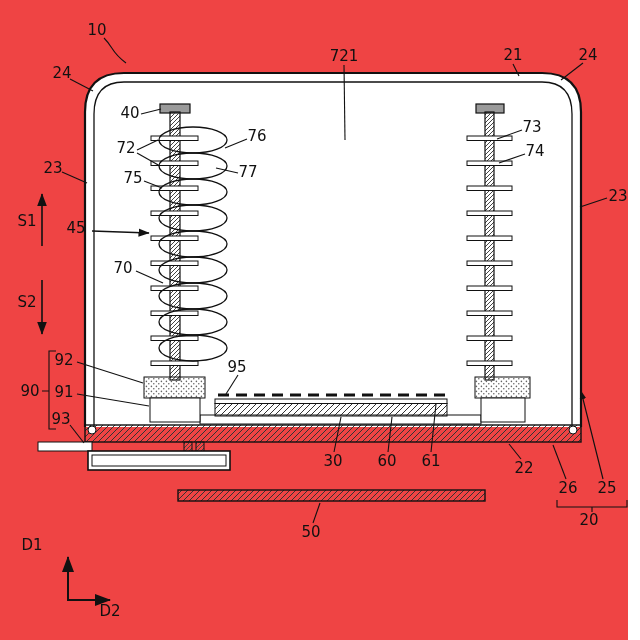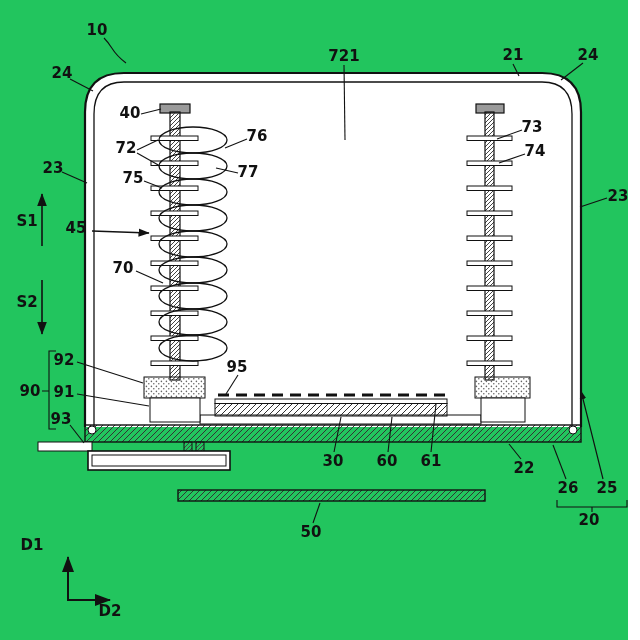--- a/index.html
+++ b/index.html
@@ -1,16 +1,16 @@
 <!DOCTYPE html>
 <html><head>
 <meta charset="utf-8">
 <style>
   html,body{margin:0;padding:0;background:#ffffff;}
-  .stage{width:628px;height:640px;position:relative;background:#22c55e;overflow:hidden;font-weight:bold;}
+  .stage{width:628px;height:640px;position:relative;background:#ef4444;overflow:hidden;}
   svg{display:block;}
   text{font-family:"DejaVu Sans","Liberation Sans",sans-serif;font-size:15px;fill:#111;}
 </style>
 </head>
 <body>
 
 <div class="stage">
 <svg width="640" height="640" viewBox="0 0 640 640">
   <defs>
     <pattern id="hatch" patternUnits="userSpaceOnUse" width="6" height="6">

